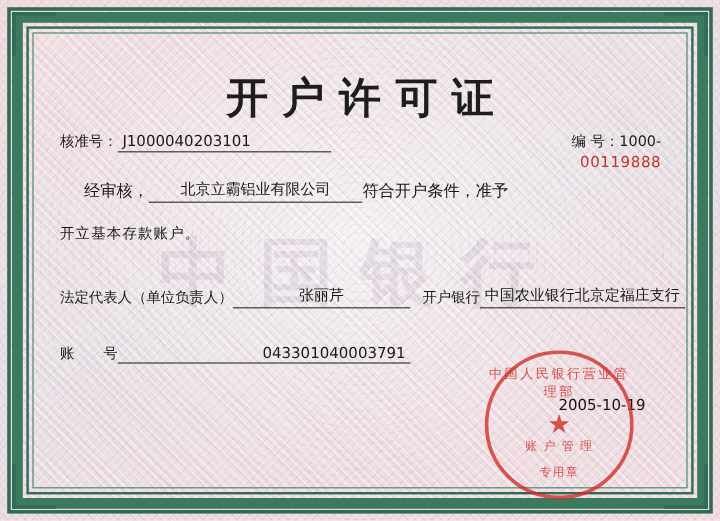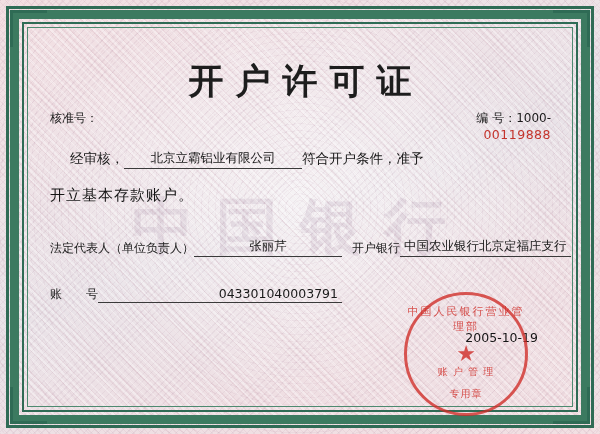--- a/index.html
+++ b/index.html
@@ -106,21 +106,21 @@
 
   .body1{
     position:absolute;left:36px;top:116px;right:8px;
     display:flex;
     font-family:"DejaVu Sans", sans-serif;font-size:13.5px;color:#151515;
   }
   .body1 .seg{white-space:nowrap;}
   .body1 .ul{min-width:170px;text-align:center;}
   .body2{
     position:absolute;left:16px;top:152px;
-    font-family:"DejaVu Sans", sans-serif;font-size:15px;color:#151515;
+    font-family:"DejaVu Sans", sans-serif;font-size:12px;color:#151515;
     letter-spacing:1px;
   }
 
   .r-rep{left:16px;top:204px;width:292px;}
   .r-rep .ul{min-width:140px;text-align:center;}
   .r-bank{left:318px;top:204px;width:214px;}
   .r-bank .ul{min-width:150px;text-align:left;}
 
   .r-acct{left:16px;top:252px;width:330px;}
   .r-acct .ul{min-width:236px;text-align:right;}
@@ -188,20 +188,21 @@
   <div class="corner tr"></div>
   <div class="corner bl"></div>
   <div class="corner br"></div>
 
   <div class="content">
 
     <div class="title">开户许可证</div>
 
     <div class="row r-approve">
       <span class="lbl">核准号：</span>
+      <span class="val ul">J1000040203101</span>
     </div>
 
     <div class="row r-number">
       <span class="lbl">编 号：1000-</span>
       <span class="num-red">00119888</span>
     </div>
 
     <div class="body1">
       <span class="seg">经审核，</span>
       <span class="val ul handwrite">北京立霸铝业有限公司</span>

